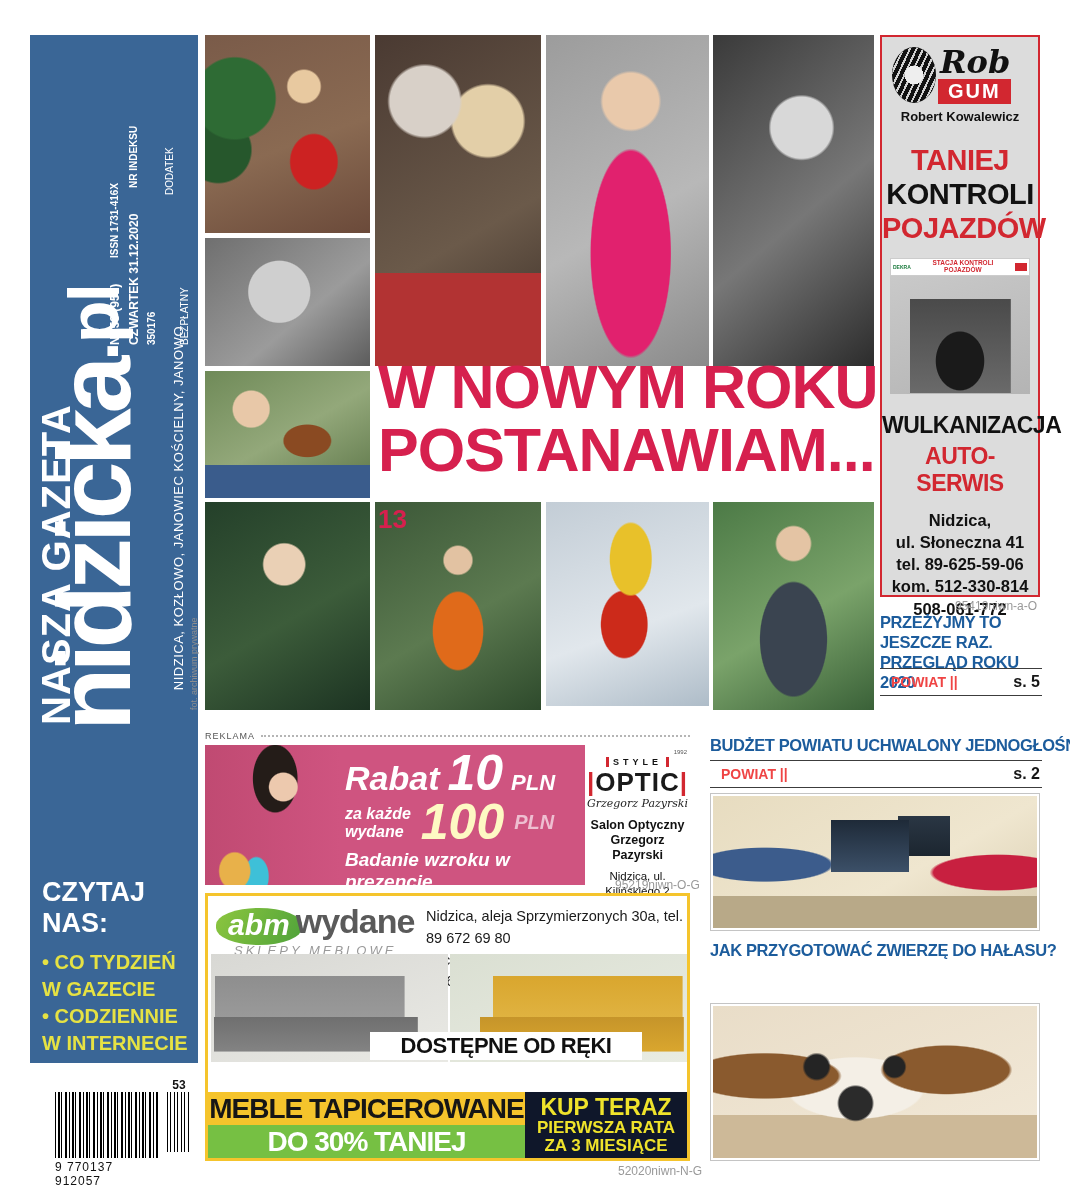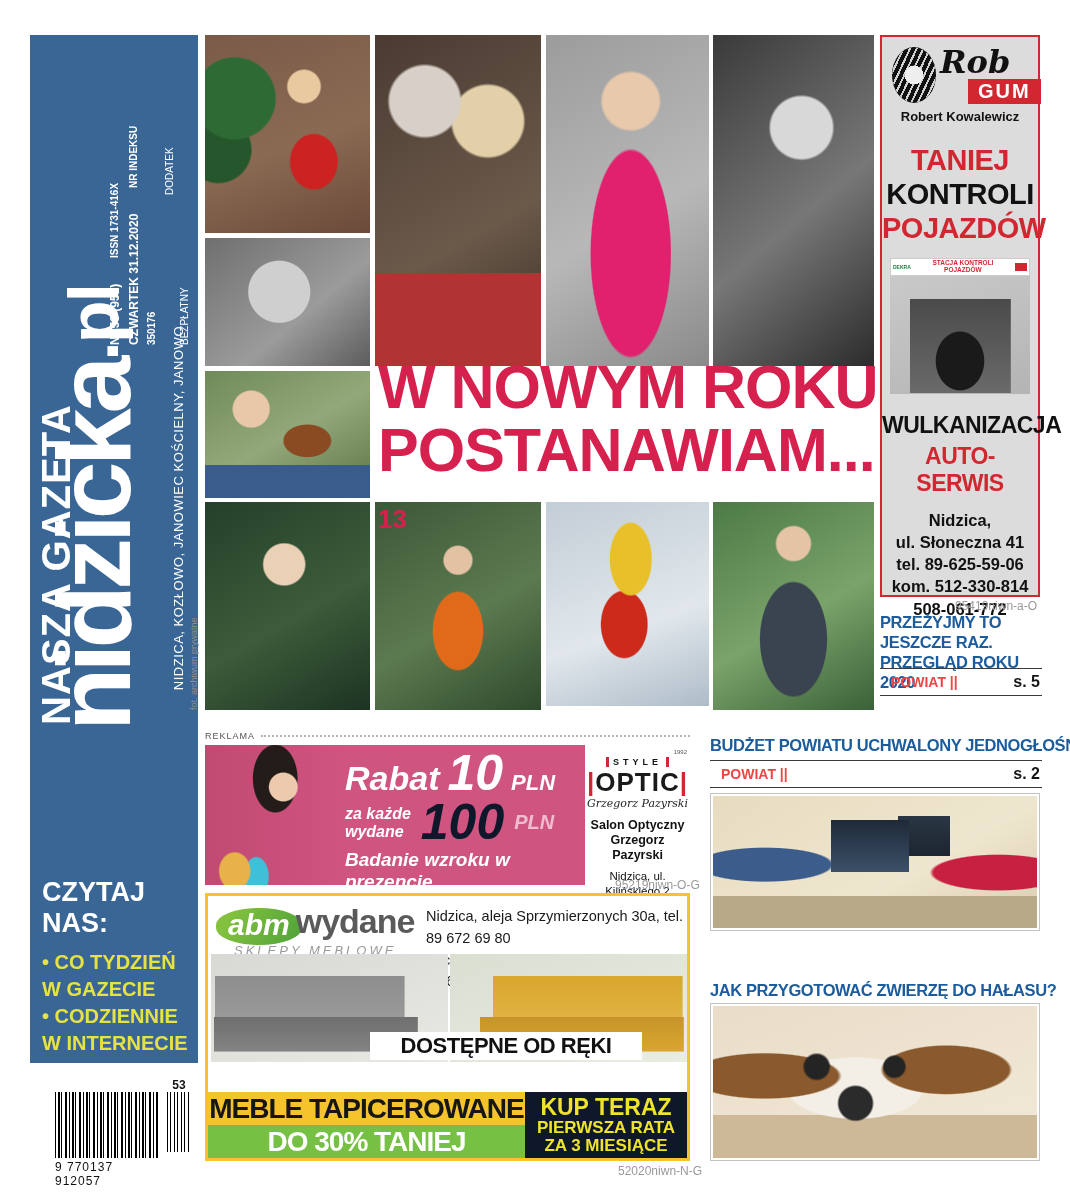--- a/index.html
+++ b/index.html
@@ -92,21 +92,21 @@
   #rg-tire{position:absolute;left:10px;top:4px;width:44px;height:56px;border-radius:50%;
            background:radial-gradient(circle at 50% 50%,#eee 0 26%,#111 27%);
            -webkit-mask:none;overflow:hidden;}
   #rg-tire::after{content:"";position:absolute;inset:0;border-radius:50%;
            background:repeating-linear-gradient(115deg,transparent 0 4px,rgba(230,230,230,.9) 4px 6px);
            -webkit-mask:radial-gradient(circle,transparent 0 26%,#000 27%);
            mask:radial-gradient(circle,transparent 0 26%,#000 27%);}
   #rg-script{position:absolute;left:58px;top:0;font-family:"DejaVu Serif",serif;font-style:italic;
              font-weight:bold;font-size:32px;color:#111;}
   #rg-box{position:absolute;left:56px;top:36px;background:#d22730;color:#fff;font-weight:bold;
-          font-size:20px;letter-spacing:2px;padding:1px 10px;margin-left:30px;}
+          font-size:20px;letter-spacing:2px;padding:1px 10px;}
   #rg-owner{position:absolute;left:0;right:0;top:66px;font-size:13px;font-weight:bold;color:#111;}
   #rg-title{margin-top:14px;font-weight:800;font-size:29px;line-height:1.18;letter-spacing:-.5px;}
   .rg-red{color:#d22730;}
   .rg-black{color:#111;}
   #rg-photo{position:relative;margin:12px auto 0;width:140px;height:138px;}
   #rg-sign{height:18px;background:#fff;display:flex;align-items:center;gap:3px;padding:0 2px;
            border:1px solid #ccc;box-sizing:border-box;}
   #rg-sign .dekra{color:#1a7a3c;font-size:5px;font-weight:bold;}
   #rg-sign .signtext{color:#d22730;font-size:6.5px;font-weight:800;flex:1;line-height:1;}
   #rg-sign .minibox{background:#d22730;width:12px;height:8px;}
@@ -161,21 +161,21 @@
     radial-gradient(ellipse at 22% 90%,#e8b14a 0 10%,transparent 11%),
     radial-gradient(ellipse at 38% 94%,#3ec0d8 0 10%,transparent 11%),
     linear-gradient(90deg,#c04a72,#cf5480);}
   #optic-text{position:absolute;left:140px;top:6px;width:238px;color:#fff;font-style:italic;}
   #optic-row1{display:flex;align-items:baseline;gap:8px;}
   #optic-row1 .w1{font-size:34px;font-weight:bold;}
   #optic-row1 .v1{font-size:50px;font-weight:800;line-height:.9;}
   #optic-row1 .u1{font-size:22px;font-weight:bold;}
   #optic-row2{display:flex;align-items:center;gap:10px;margin-top:2px;}
   #optic-row2 .per{font-size:16px;font-weight:bold;line-height:1.1;}
-  #optic-row2 .v2{font-size:50px;font-weight:800;color:#0f172a;line-height:.9;}
+  #optic-row2 .v2{font-size:50px;font-weight:800;color:#fef9c3;line-height:.9;}
   #optic-row2 .u2{font-size:20px;font-weight:bold;color:#eebed0;}
   #optic-gift{margin-top:4px;font-size:19px;font-weight:bold;}
   #optic-white{position:relative;width:105px;height:100%;background:#fff;text-align:center;box-sizing:border-box;padding-top:6px;}
   #ol-style{font-size:9px;font-weight:bold;letter-spacing:4px;color:#111;
             border-left:3px solid #d22730;border-right:3px solid #d22730;display:inline-block;padding:0 4px;}
   #ol-year{position:absolute;right:3px;top:4px;font-size:6px;color:#555;}
   #ol-optic{font-size:26px;font-weight:800;color:#1a1a1a;letter-spacing:1px;line-height:1;position:relative;}
   #ol-optic .bar{color:#d22730;font-weight:bold;}
   #ol-sign{font-family:"DejaVu Serif",serif;font-style:italic;font-size:11px;color:#222;margin-top:2px;}
   #ol-salon{font-size:12.5px;font-weight:bold;margin-top:8px;line-height:1.2;color:#111;}
@@ -300,21 +300,21 @@
     <span class="pg">s. 5</span>
   </div>
 
   <div class="teaser-title nowrap" style="left:710px;top:735px;width:330px;">BUDŻET POWIATU UCHWALONY JEDNOGŁOŚNIE</div>
   <div class="section-row" style="left:710px;top:760px;width:328px;">
     <span class="sec">POWIAT ||</span>
     <span class="pg">s. 2</span>
   </div>
   <div id="ph-office" class="ph framed"></div>
 
-  <div class="teaser-title nowrap" style="left:710px;top:980px;width:330px;">JAK PRZYGOTOWAĆ ZWIERZĘ DO HAŁASU?</div>
+  <div class="teaser-title nowrap" style="left:710px;top:940px;width:330px;">JAK PRZYGOTOWAĆ ZWIERZĘ DO HAŁASU?</div>
   <div id="ph-dog" class="ph framed"></div>
 
   <div id="reklama">
     <span class="lbl">REKLAMA</span>
     <span class="dots"></span>
   </div>
 
   <div id="optic">
     <div id="optic-pink">
       <div id="ph-optic-model"></div>

